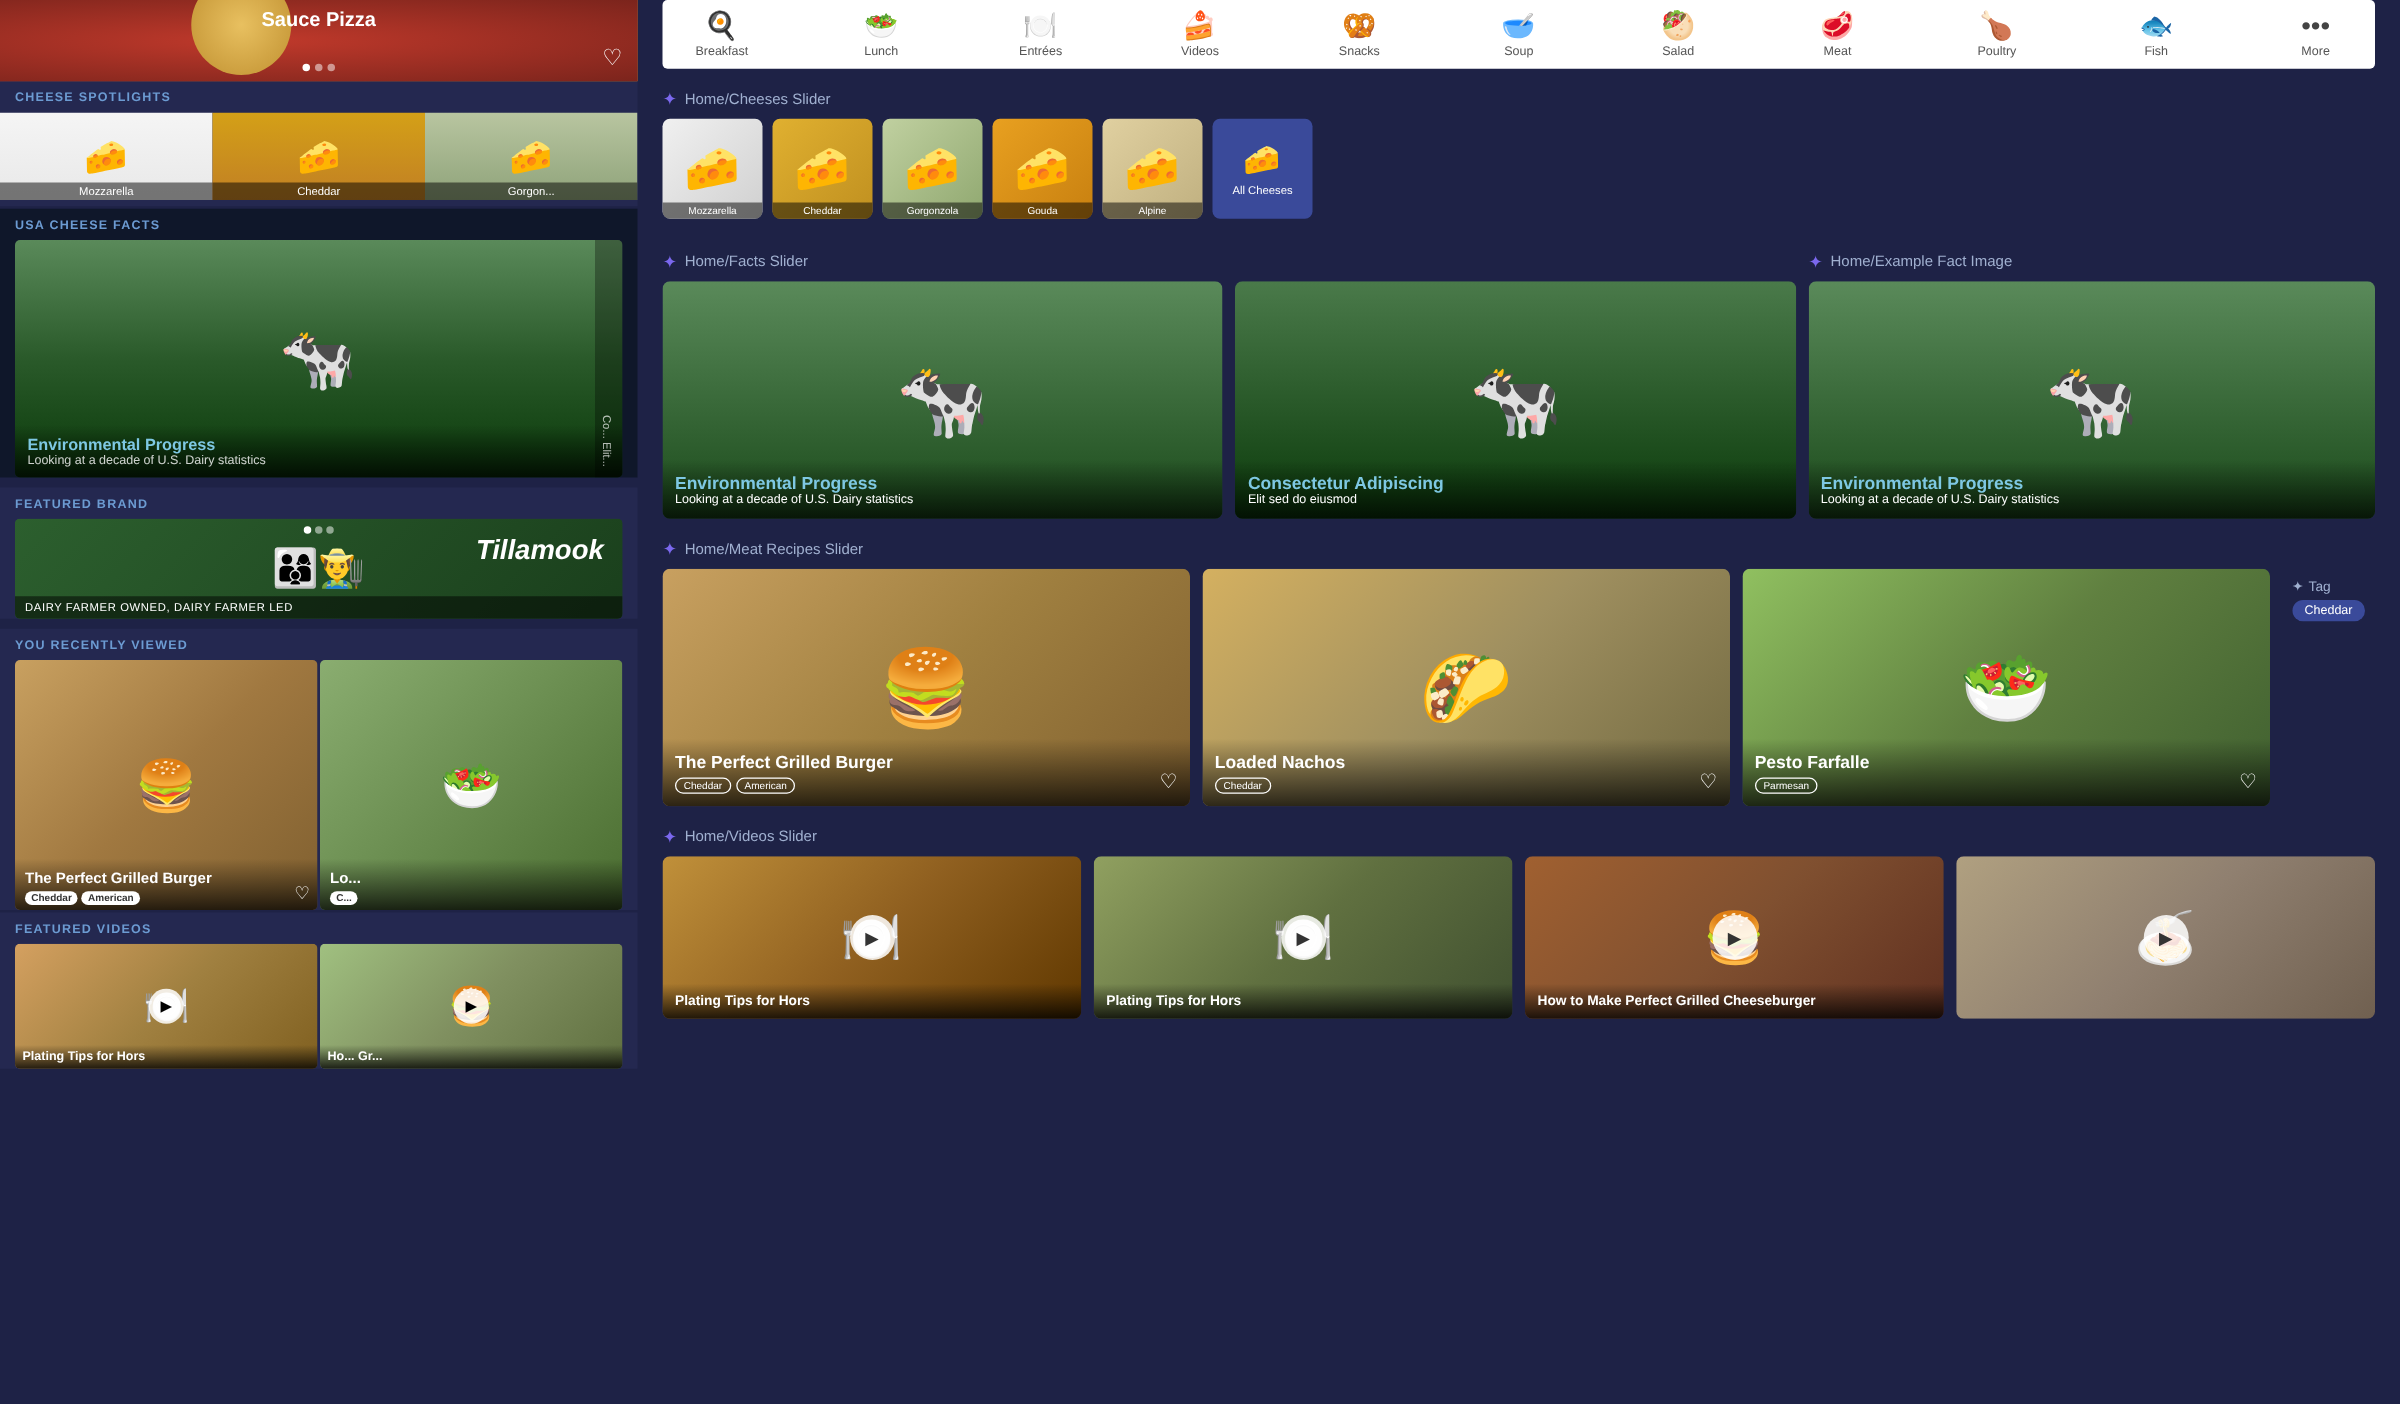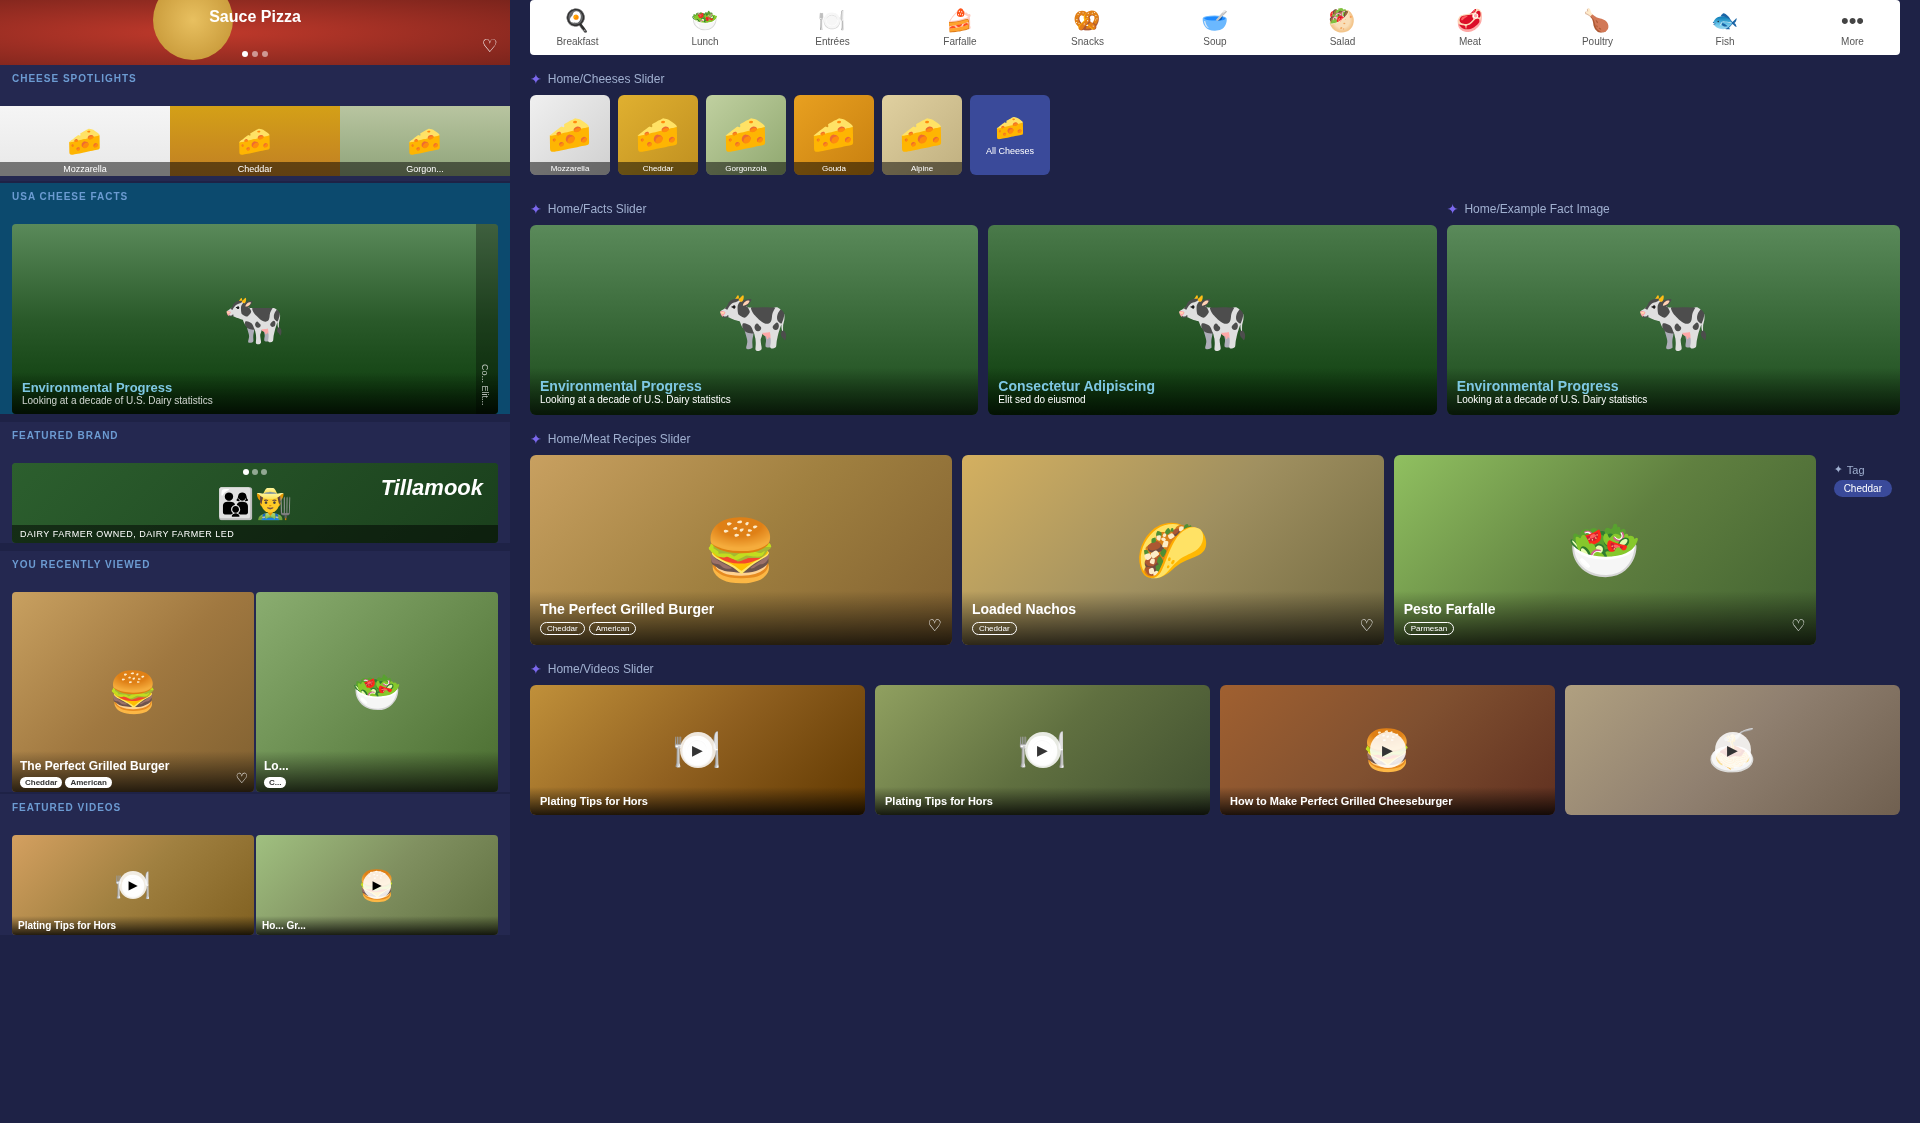--- a/index.html
+++ b/index.html
@@ -77,21 +77,21 @@
       opacity: 0.5;
     }
     .sidebar-dot.active { opacity: 1; }
 
     
     .section-header {
       font-size: 10px;
       font-weight: bold;
       color: #6c9bd2;
       letter-spacing: 1px;
-      padding: 8px 12px 22px;
+      padding: 8px 12px 6px;
       text-transform: uppercase;
     }
 
     
     .cheese-spotlights {
       background: #242850;
       padding-bottom: 5px;
     }
     .cheese-grid {
       display: flex;
@@ -134,21 +134,21 @@
       bottom: 0; left: 0; right: 0;
       background: rgba(0,0,0,0.5);
       color: white;
       font-size: 9px;
       text-align: center;
       padding: 2px;
     }
 
     
     .cheese-facts {
-      background: #0c4a6e;
+      background: #0f172a;
       margin-top: 2px;
     }
 
     
     .featured-brand {
       background: #242850;
       margin-top: 2px;
     }
     .brand-card {
       position: relative;
@@ -687,21 +687,21 @@
       <div class="cat-item">
         <div class="cat-icon">🥗</div>
         <div class="cat-label">Lunch</div>
       </div>
       <div class="cat-item">
         <div class="cat-icon">🍽️</div>
         <div class="cat-label">Entrées</div>
       </div>
       <div class="cat-item">
         <div class="cat-icon">🍰</div>
-        <div class="cat-label">Farfalle</div>
+        <div class="cat-label">Videos</div>
       </div>
       <div class="cat-item">
         <div class="cat-icon">🥨</div>
         <div class="cat-label">Snacks</div>
       </div>
       <div class="cat-item">
         <div class="cat-icon">🥣</div>
         <div class="cat-label">Soup</div>
       </div>
       <div class="cat-item">

